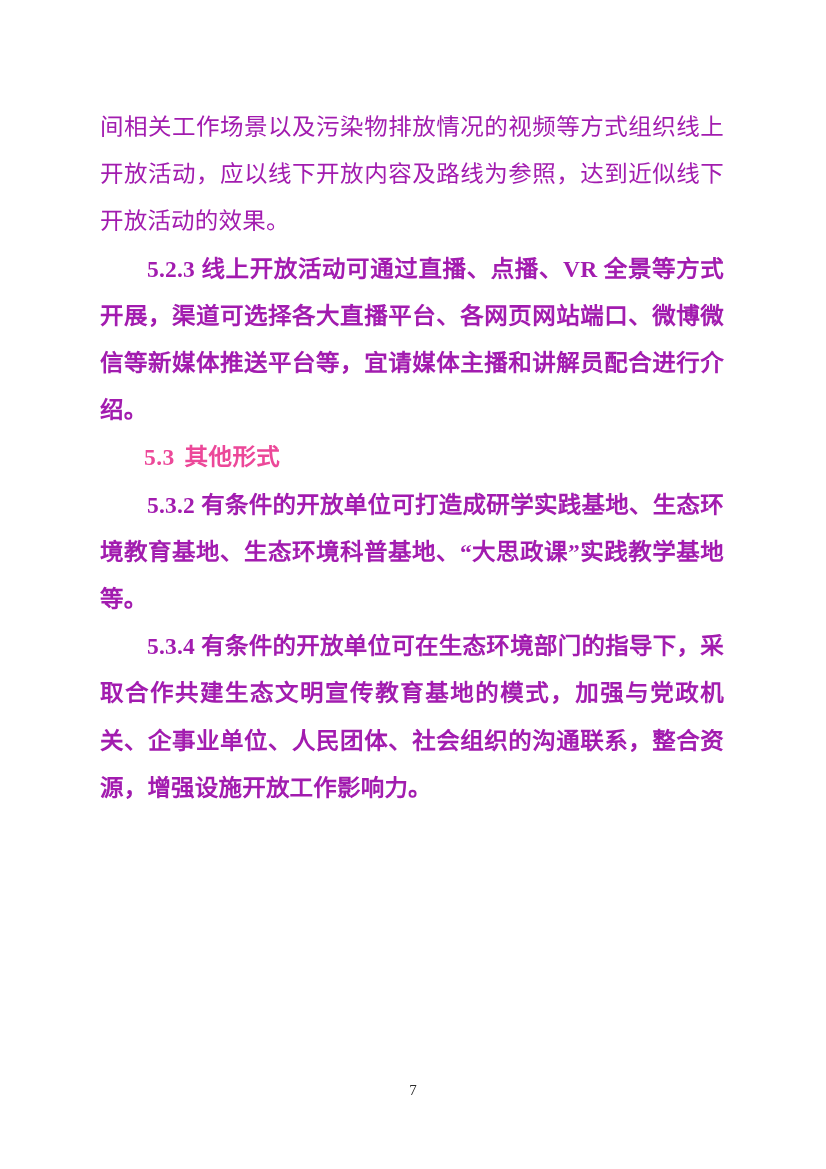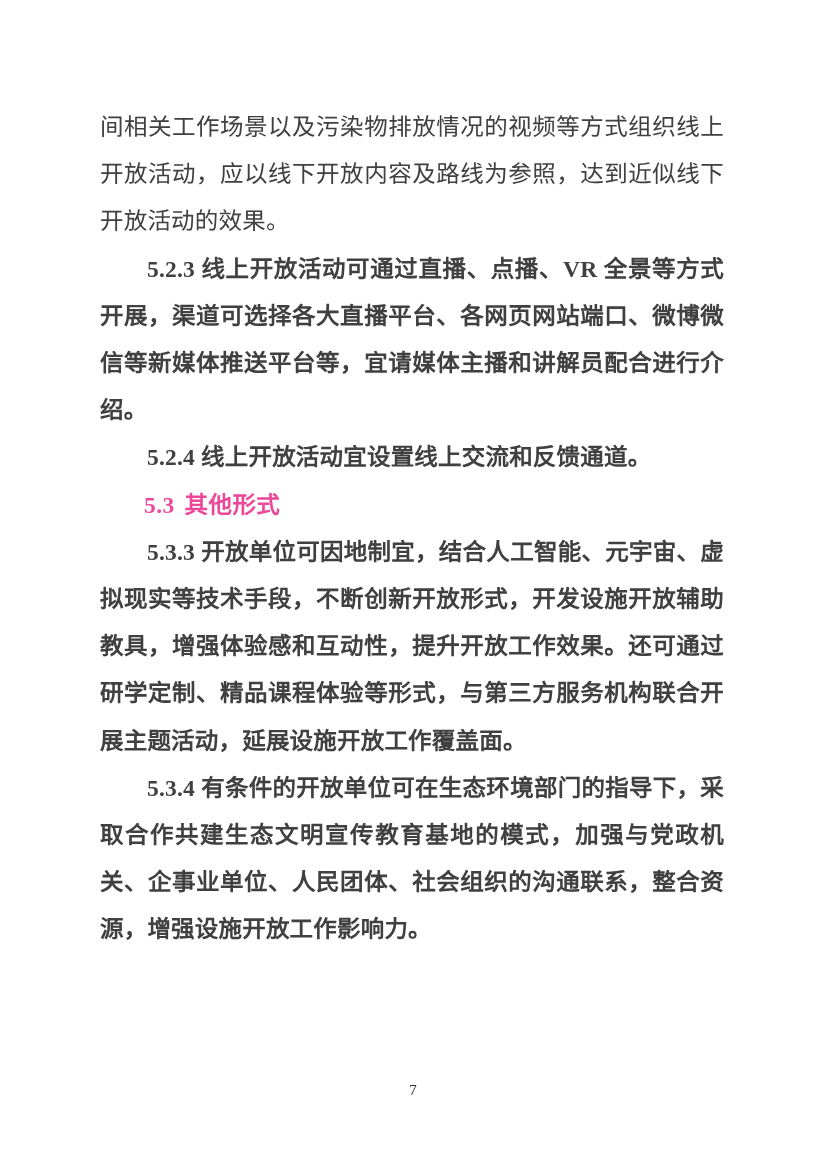--- a/index.html
+++ b/index.html
@@ -30,21 +30,21 @@
   
   .para {
     font-size: 23.5px;
     line-height: 47.2px;
     text-align: justify;
     text-align-last: left;
     text-justify: inter-ideograph;
     margin: 0;
     letter-spacing: 0.2px;
     font-weight: 400;
-    color: #404040;
+    color: #a21caf;
     -webkit-font-smoothing: antialiased;
   }
   .para.indent {
     text-indent: 47px;
     font-weight: bold;
   }
   .para.noindent {
     text-indent: 0;
   }
   
@@ -83,27 +83,26 @@
 <body>
 
 <div id="page">
 
   <div id="content">
 
     <p class="para noindent">间相关工作场景以及污染物排放情况的视频等方式组织线上开放活动，应以线下开放内容及路线为参照，达到近似线下开放活动的效果。</p>
 
     <p class="para indent">5.2.3 线上开放活动可通过直播、点播、VR 全景等方式开展，渠道可选择各大直播平台、各网页网站端口、微博微信等新媒体推送平台等，宜请媒体主播和讲解员配合进行介绍。</p>
 
-    <p class="para indent">5.2.4 线上开放活动宜设置线上交流和反馈通道。</p>
 
     <h3 class="heading-bold"><span class="num">5.3</span><span class="gap"></span><span>其他形式</span></h3>
 
 
+    <p class="para indent">5.3.2 有条件的开放单位可打造成研学实践基地、生态环境教育基地、生态环境科普基地、“大思政课”实践教学基地等。</p>
 
-    <p class="para indent">5.3.3 开放单位可因地制宜，结合人工智能、元宇宙、虚拟现实等技术手段，不断创新开放形式，开发设施开放辅助教具，增强体验感和互动性，提升开放工作效果。还可通过研学定制、精品课程体验等形式，与第三方服务机构联合开展主题活动，延展设施开放工作覆盖面。</p>
 
     <p class="para indent">5.3.4 有条件的开放单位可在生态环境部门的指导下，采取合作共建生态文明宣传教育基地的模式，加强与党政机关、企事业单位、人民团体、社会组织的沟通联系，整合资源，增强设施开放工作影响力。</p>
 
   </div>
 
   <div id="page-number">7</div>
 
 </div>
 
 </body></html>

